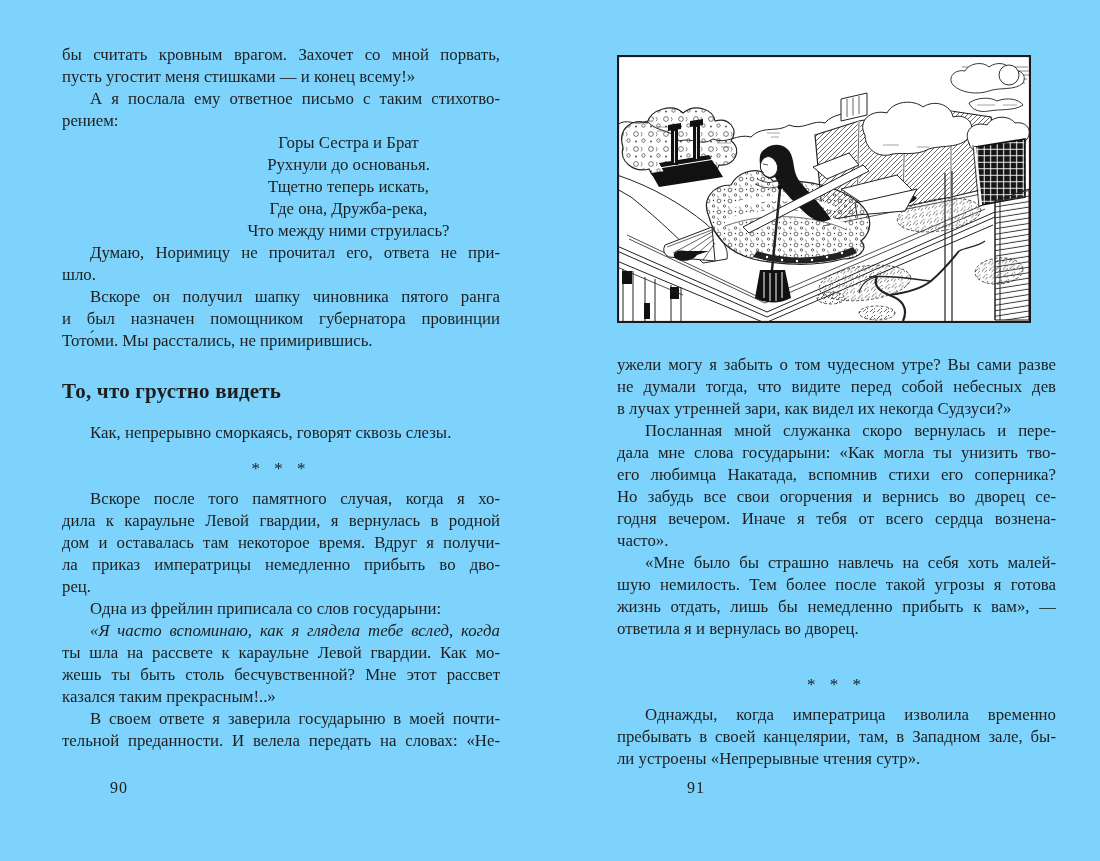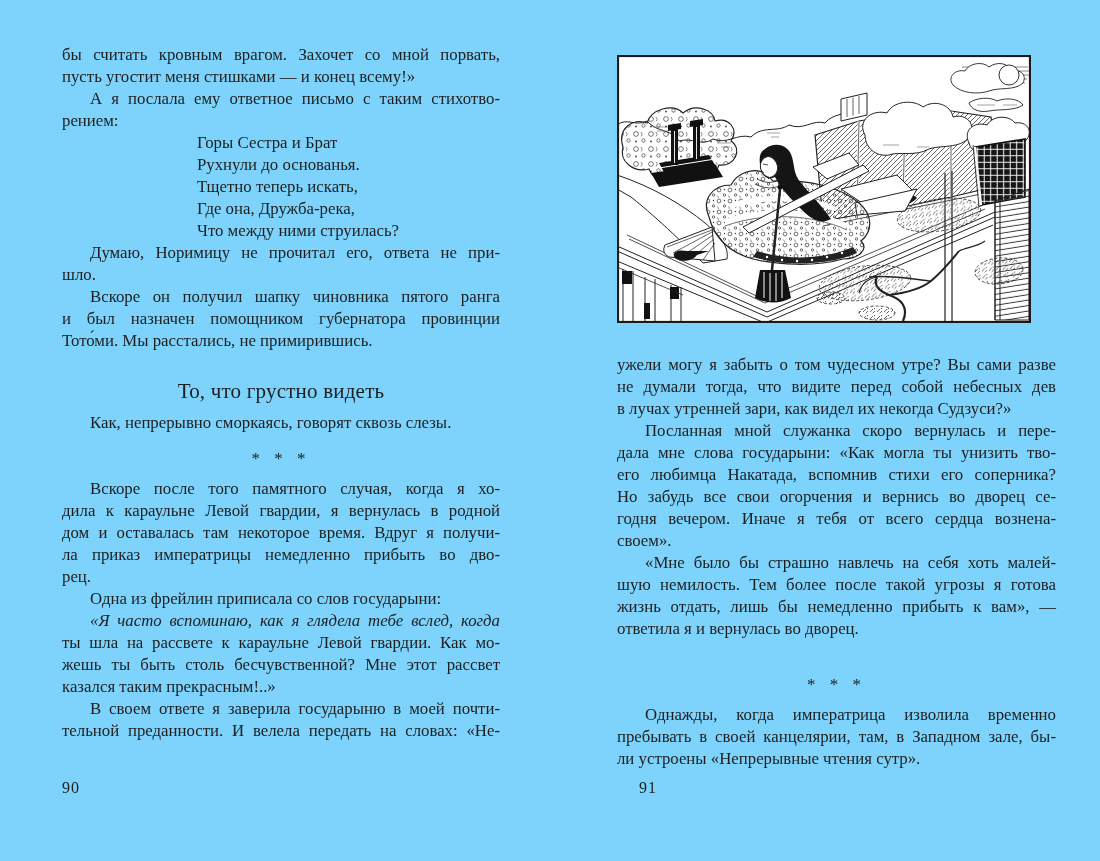--- a/index.html
+++ b/index.html
@@ -17,43 +17,43 @@
     line-height:22px;
     text-align:justify;
     text-align-last:justify;
     white-space:normal;
   }
   .text-col .line.last{ text-align-last:auto; }
   .poem{ margin-left:135px; }
   .poem .poem-line{
     font-size:16.8px;
     line-height:22px;
-    text-align:left;
+    text-align:center;
   }
   .section-heading{
     font-size:21px;
     line-height:26px;
-    font-weight:400;
-    text-align:center;
-    margin:26px 0 8px 0;
+    font-weight:700;
+    margin:26px 0 18px 0;
     letter-spacing:.2px;
   }
   .separator{
     font-size:17px;
     line-height:22px;
     text-align:center;
     letter-spacing:5px;
     margin:14px 0 8px 0;
   }
   .separator.big{ margin-top:34px; }
   .page-number{
     position:absolute;
     top:779px;
     font-size:16px;
     letter-spacing:1px;
+    margin-left:48px;
   }
   .page-number.left{ left:62px; width:438px; text-align:left; }
   .page-number.right{ left:639px; width:439px; }
   .illustration{
     position:absolute;
     left:617px; top:55px;
     width:414px; height:268px;
   }
 </style>
 </head>
@@ -303,21 +303,21 @@
         <div class="line">ужели могу я забыть о том чудесном утре? Вы сами разве</div>
         <div class="line">не думали тогда, что видите перед собой небесных дев</div>
         <div class="line last">в лучах утренней зари, как видел их некогда Судзуси?»</div>
       </div>
       <div class="para">
         <div class="line" style="text-indent: 28px;">Посланная мной служанка скоро вернулась и пере-</div>
         <div class="line">дала мне слова государыни: «Как могла ты унизить тво-</div>
         <div class="line">его любимца Накатада, вспомнив стихи его соперника?</div>
         <div class="line">Но забудь все свои огорчения и вернись во дворец се-</div>
         <div class="line">годня вечером. Иначе я тебя от всего сердца вознена-</div>
-        <div class="line last">своем».</div>
+        <div class="line last">часто».</div>
       </div>
       <div class="para">
         <div class="line" style="text-indent: 28px;">«Мне было бы страшно навлечь на себя хоть малей-</div>
         <div class="line">шую немилость. Тем более после такой угрозы я готова</div>
         <div class="line">жизнь отдать, лишь бы немедленно прибыть к вам», —</div>
         <div class="line last">ответила я и вернулась во дворец.</div>
       </div>
       <div class="separator big">* * *</div>
       <div class="para">
         <div class="line" style="text-indent: 28px;">Однажды, когда императрица изволила временно</div>

